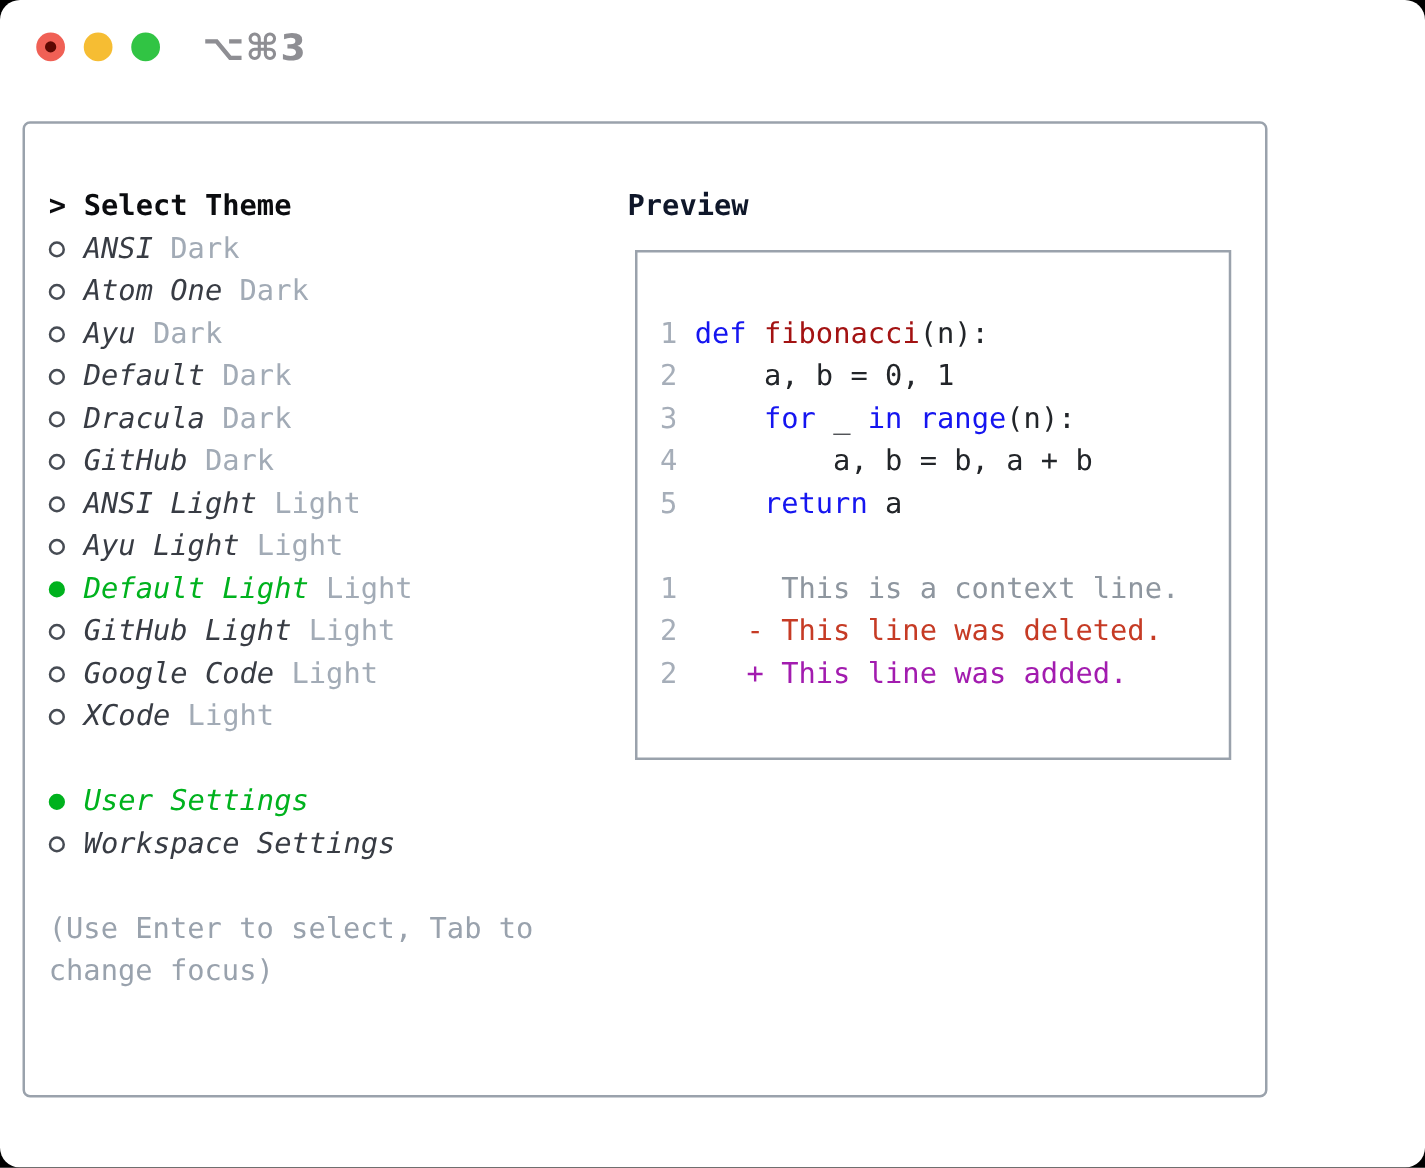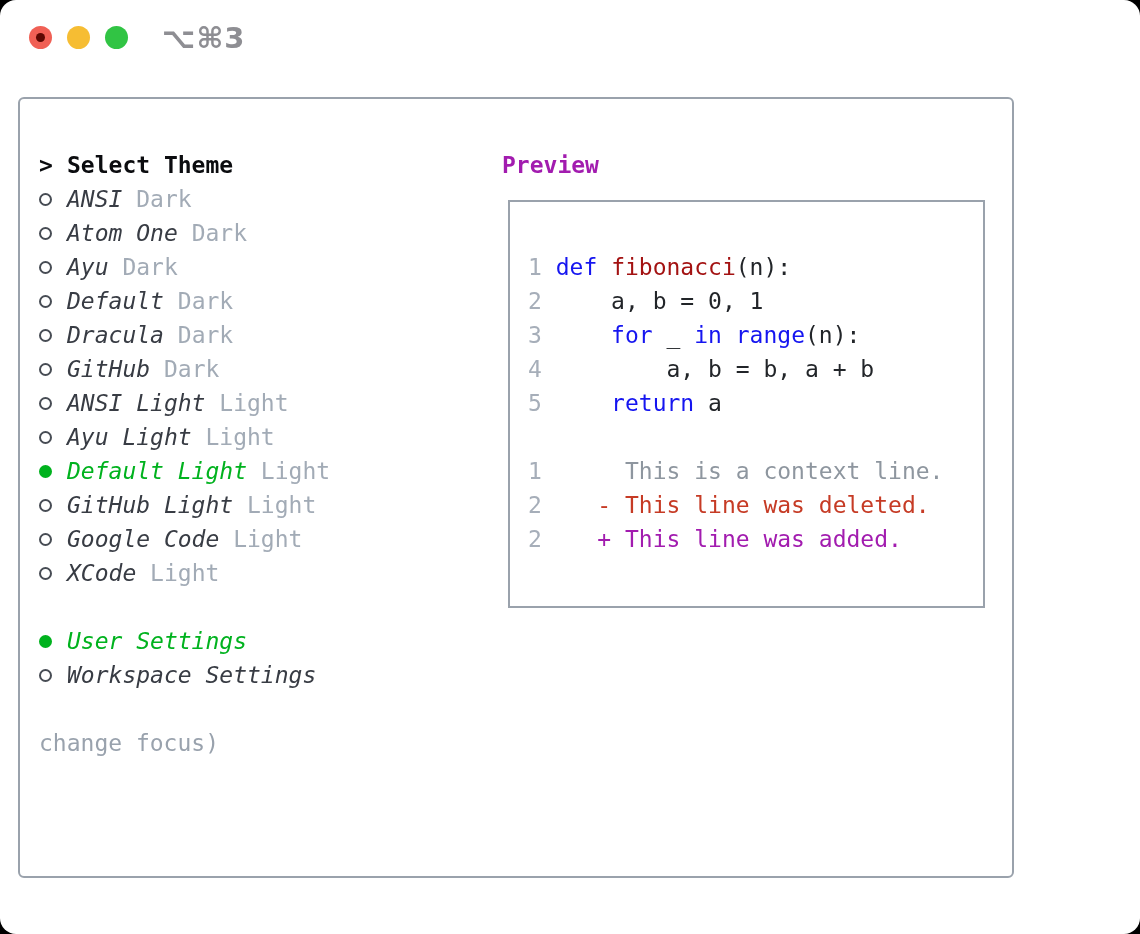--- a/index.html
+++ b/index.html
@@ -31,21 +31,21 @@
   .radio.sel{background:#00b21e;border-color:#00b21e;}
   .hdr{font-weight:bold;color:#0b0c0f;}
   .name{color:#383c44;font-style:italic;}
   .name.sel-text{color:#00b21e;}
   .suffix{color:#a2abb6;}
   .left-col{position:absolute;left:19px;top:49px;}
   .spacer{height:34px;}
   .help{color:#99a2ad;font-size:23px;line-height:34px;white-space:pre;}
   
   .preview-label{position:absolute;left:482px;top:49px;height:34px;line-height:34px;
-    font-size:23px;font-weight:bold;color:#a21caf;}
+    font-size:23px;font-weight:bold;color:#0f172a;}
   .preview-box{position:absolute;left:488px;top:101px;width:473px;height:404px;
     border:2px solid #9aa2ac;background:#fff;}
   .preview-code{padding:48px 0 0 18px;}
   .code-line{white-space:pre;height:34px;line-height:34px;font-size:23px;}
   .lineno{color:#a6aeb9;}
   .kw{color:#1515f0;}
   .fn{color:#a31212;}
   .pl{color:#222529;}
   .ctx{color:#8e969f;}
   .del{color:#c63b25;text-align:center;}
@@ -90,20 +90,21 @@
       <div class="spacer"></div>
 
 
       <div>
           <div class="row"><span class="marker"><span class="radio sel"></span></span><span class="name sel-text">User Settings</span></div>
           <div class="row"><span class="marker"><span class="radio"></span></span><span class="name">Workspace Settings</span></div>
         </div>
 
       <div class="spacer"></div>
 
+      <div class="help">(Use Enter to select, Tab to</div>
       <div class="help">change focus)</div>
     </div>
 
     <div class="preview-label">Preview</div>
 
     <div class="preview-box">
       <div class="preview-code">
           <div class="code-line"><span class="lineno">1</span><span class="pl"> </span><span class="kw">def</span><span class="pl"> </span><span class="fn">fibonacci</span><span class="pl">(n):</span></div>
           <div class="code-line"><span class="lineno">2</span><span class="pl"> </span><span class="pl">    a, b = 0, 1</span></div>
           <div class="code-line"><span class="lineno">3</span><span class="pl"> </span><span class="pl">    </span><span class="kw">for</span><span class="pl"> _ </span><span class="kw">in</span><span class="pl"> </span><span class="kw">range</span><span class="pl">(n):</span></div>

